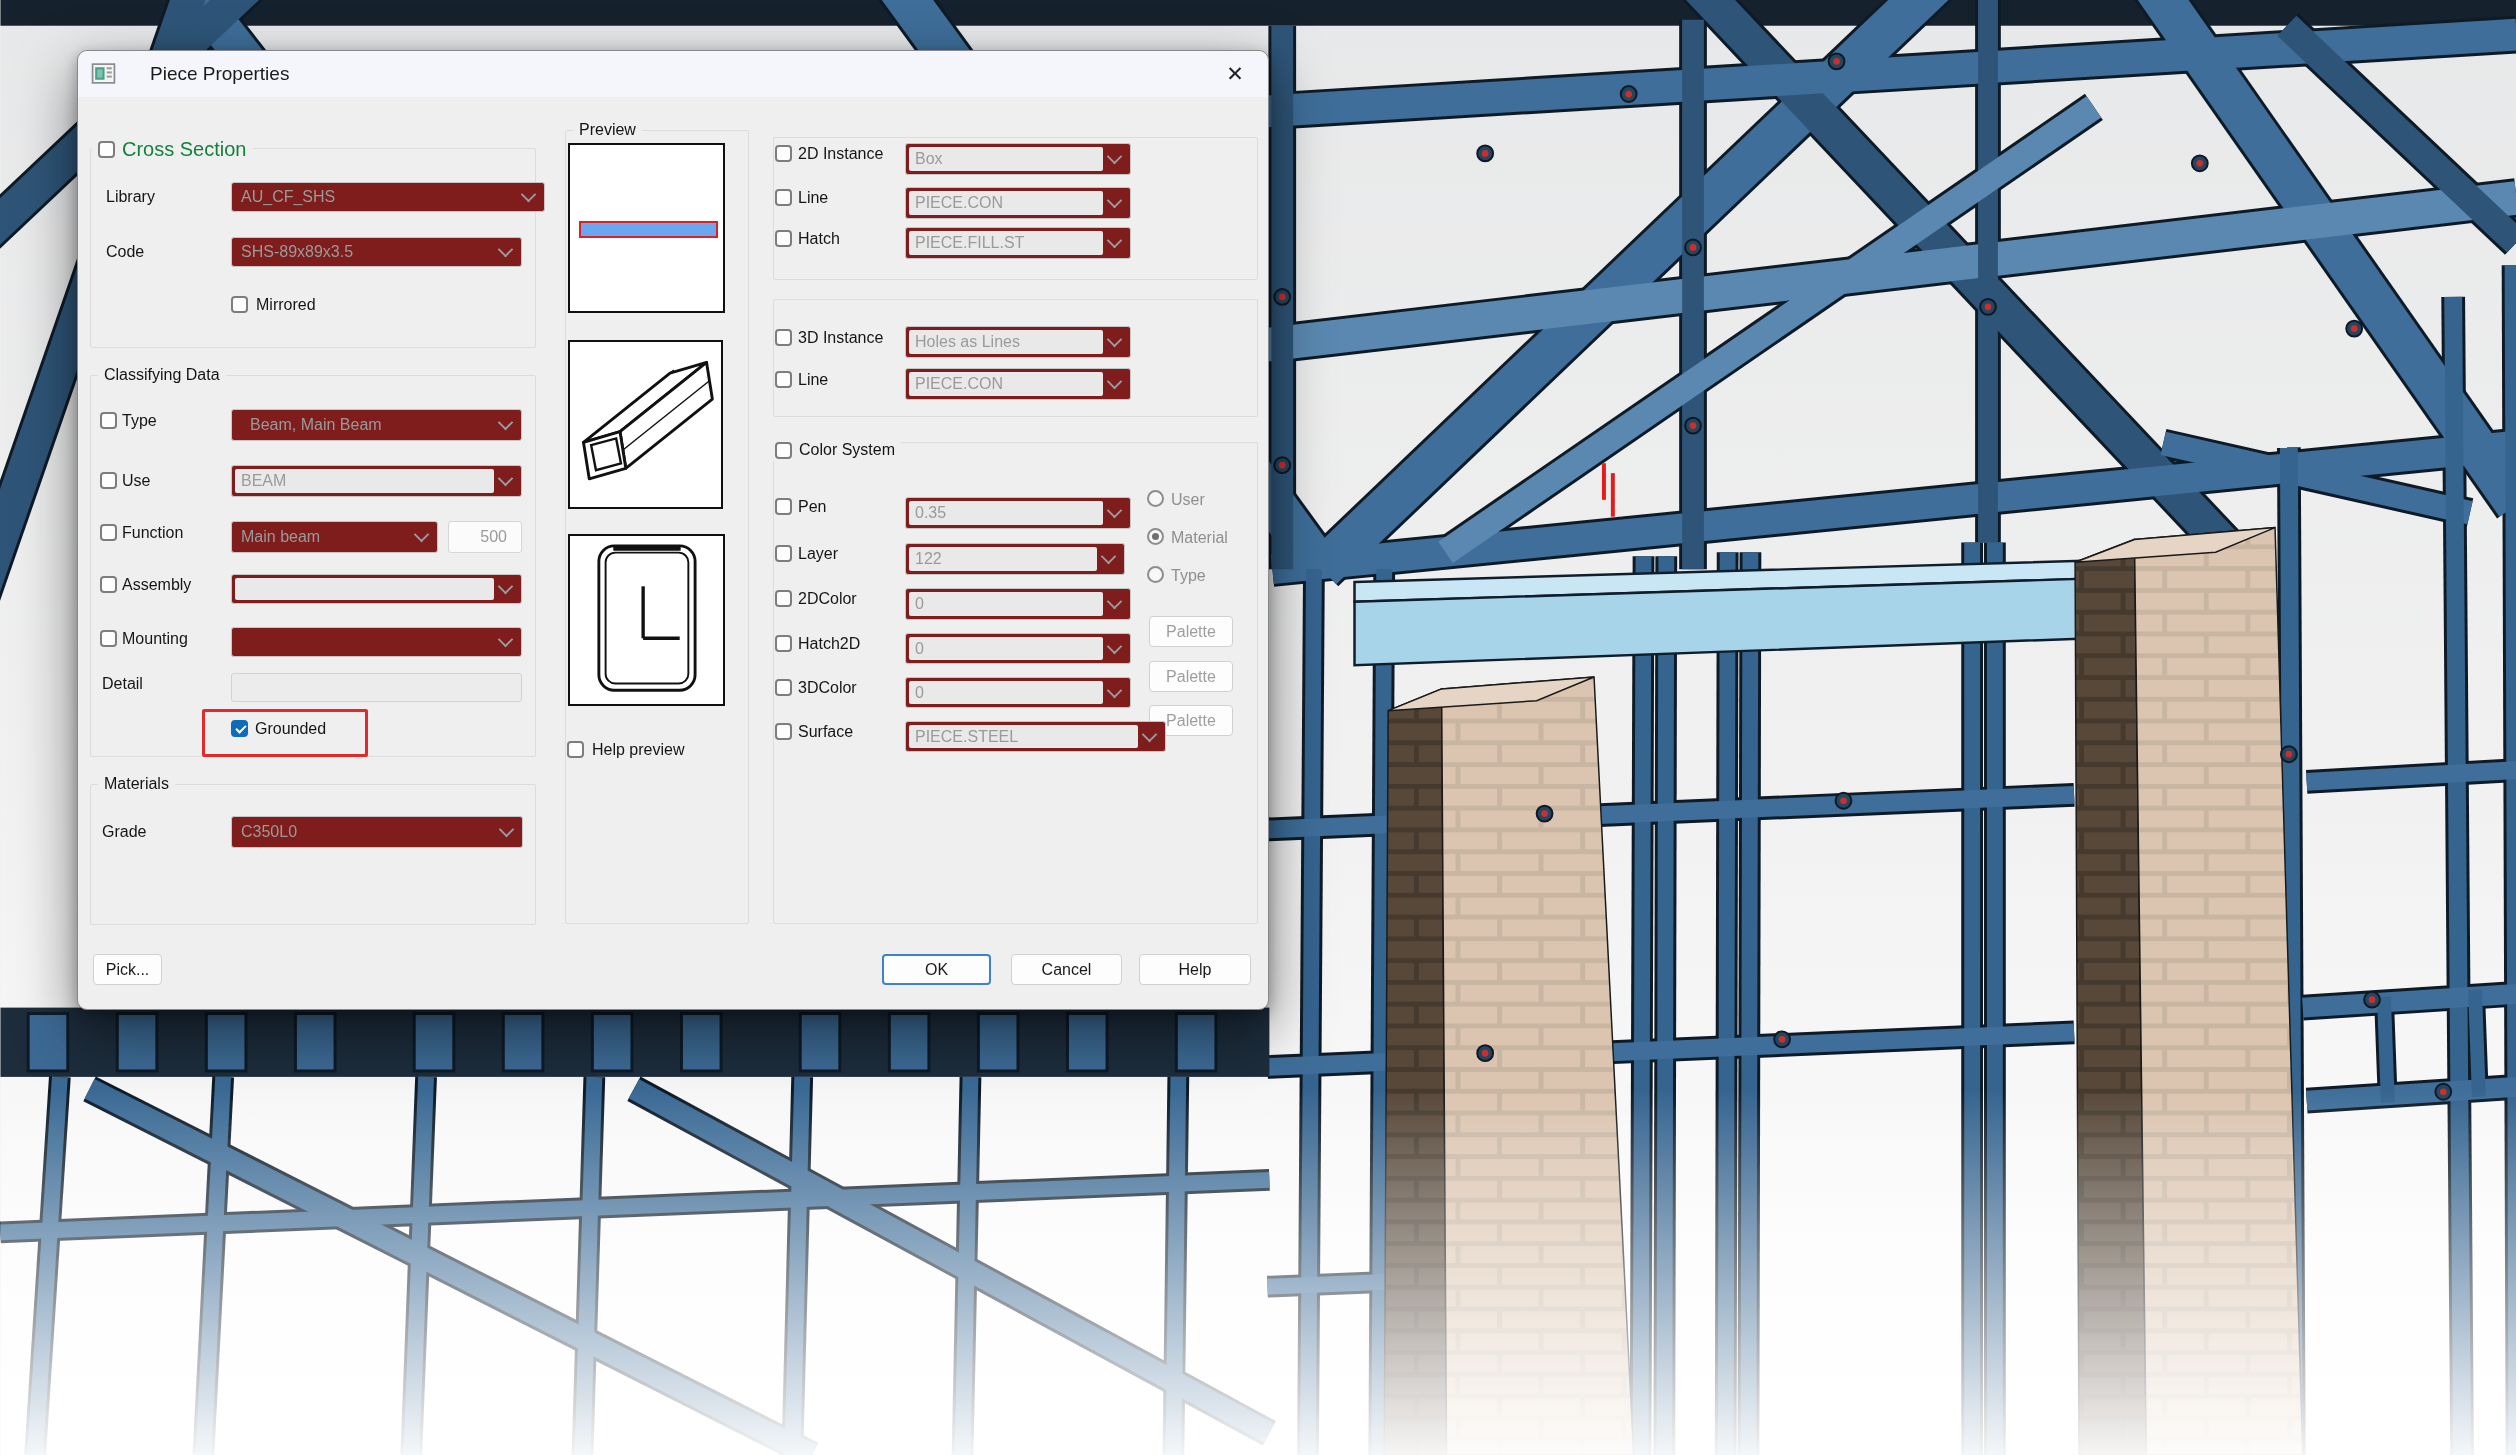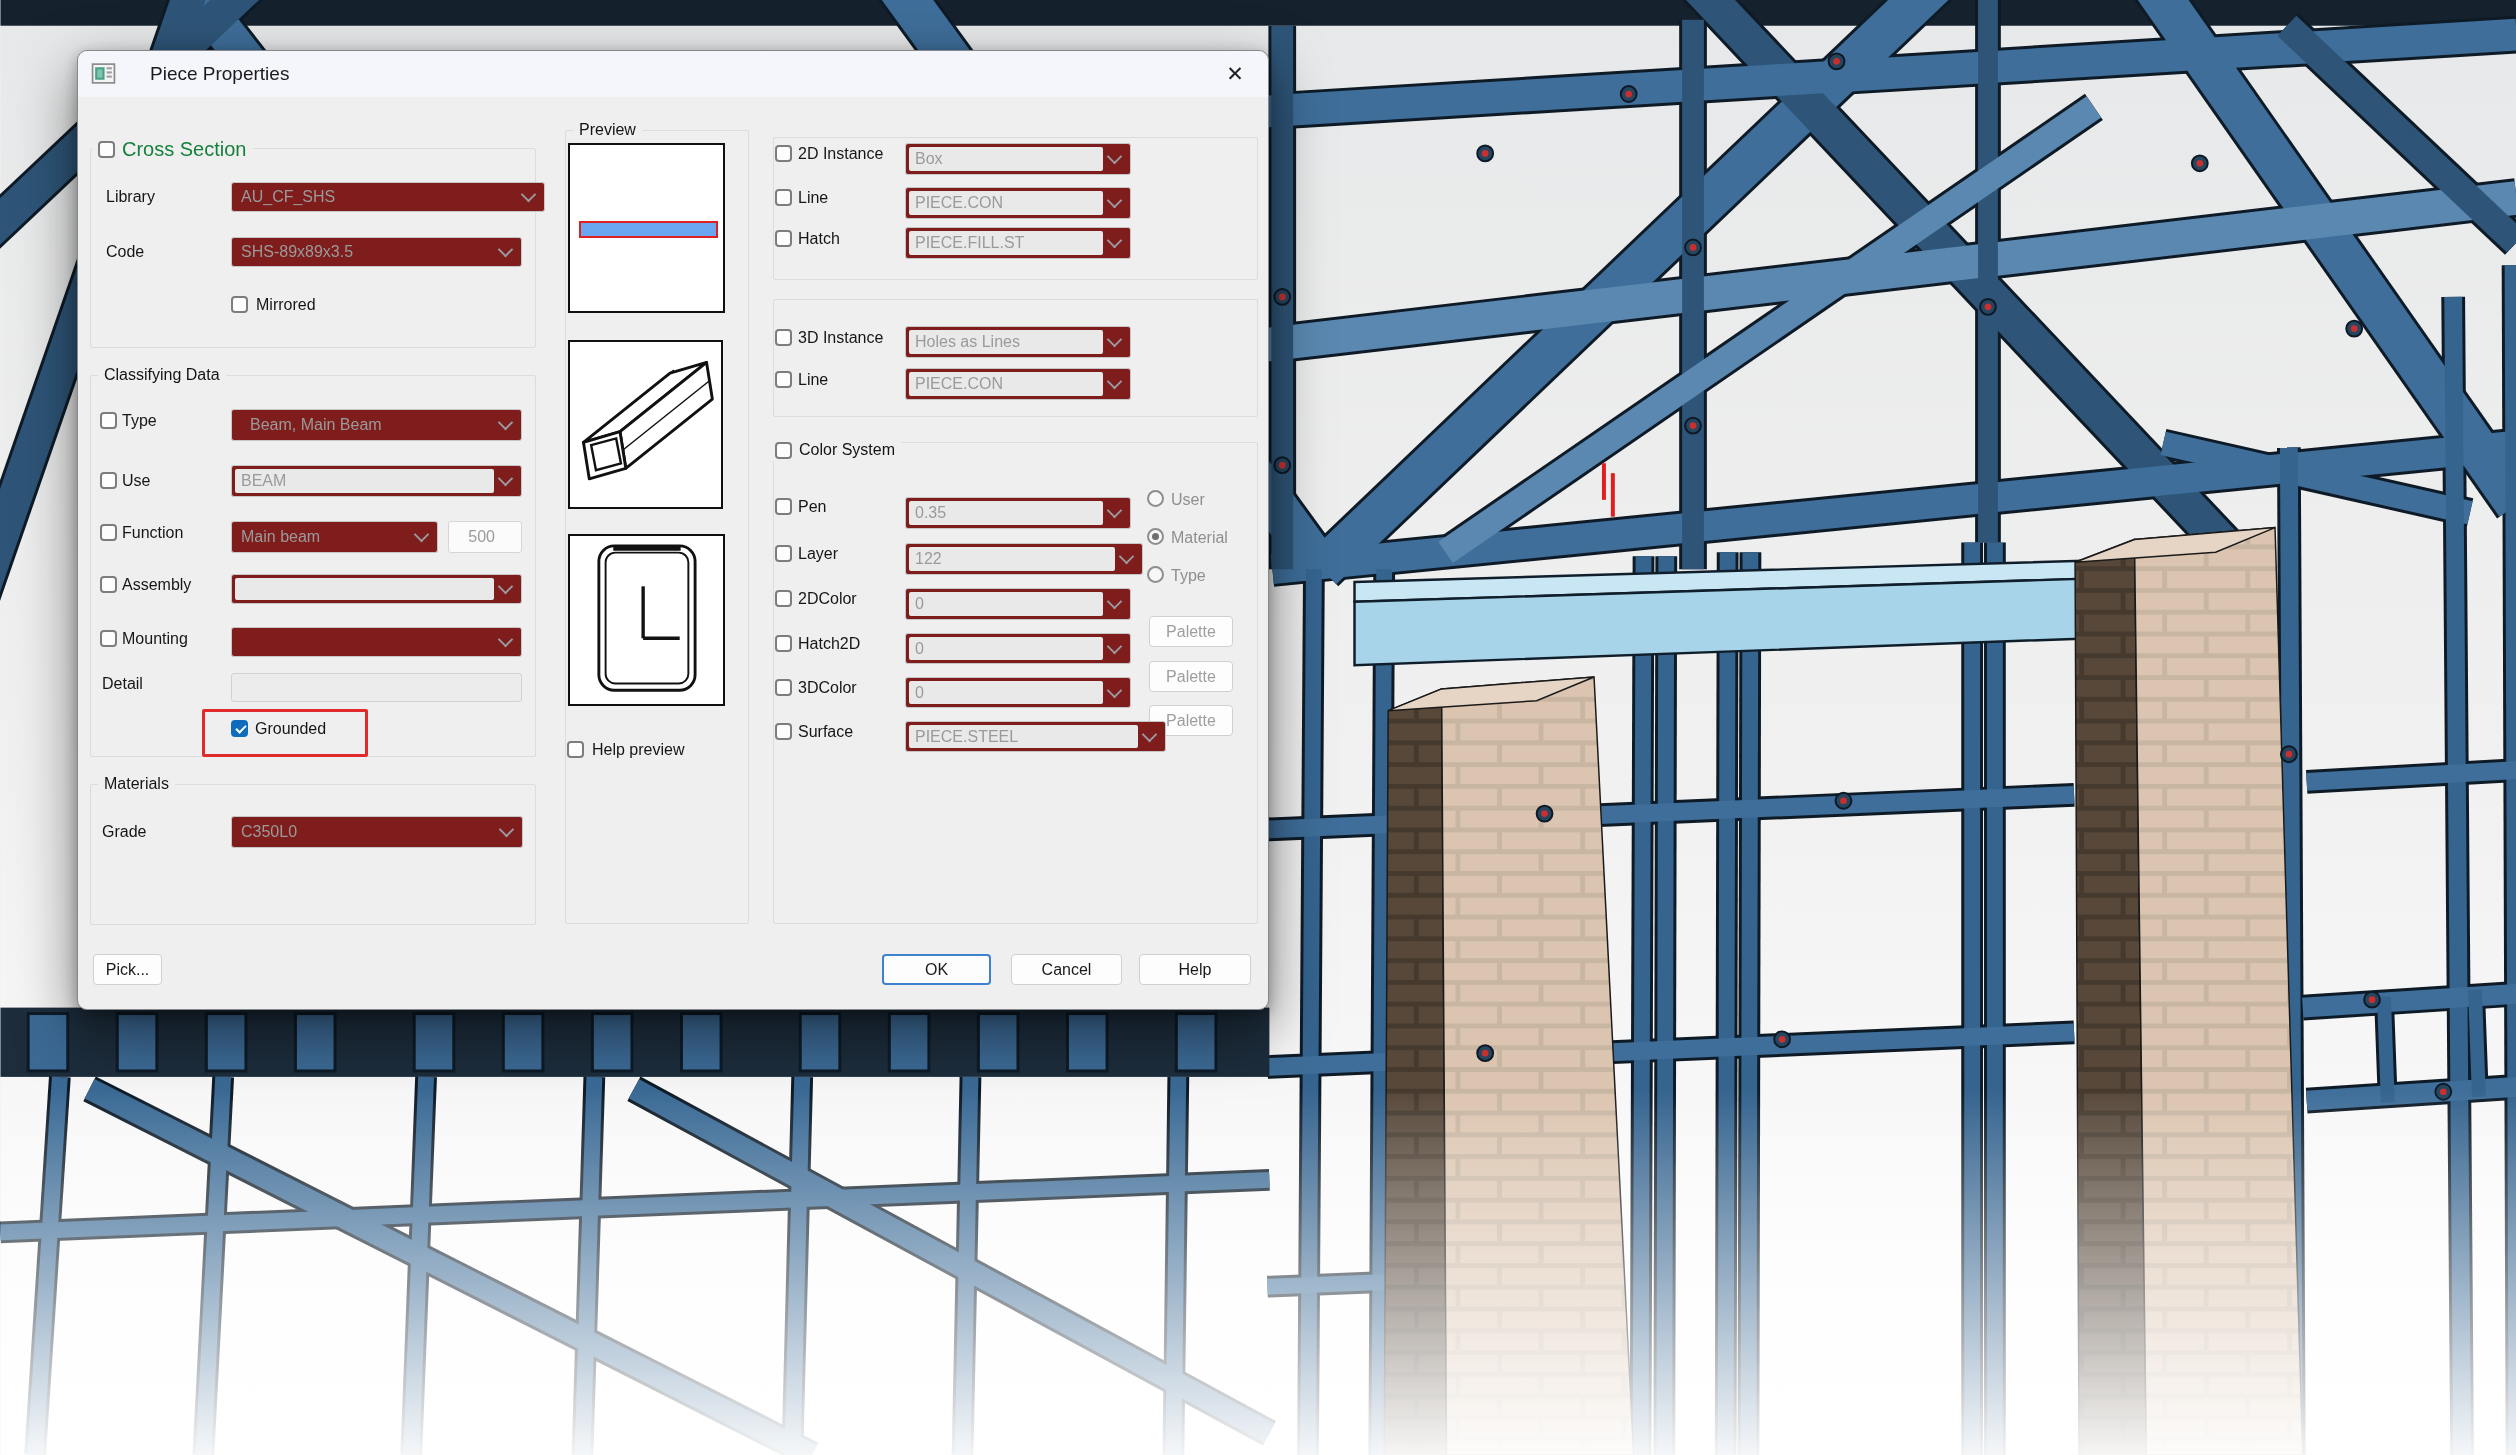--- a/index.html
+++ b/index.html
@@ -35,21 +35,21 @@
   .dd .ddtext{position:absolute;left:9px;top:50%;transform:translateY(-50%);font-size:16px;
       color:#9a9a9a;white-space:nowrap;z-index:2;}
   .dd .ddtext.ind{left:18px;}
   .dd.gray::before{content:"";position:absolute;left:3px;top:3px;bottom:3px;right:27px;
       background:#e9e9e9;border-radius:2px;}
   .chev{position:absolute;right:10px;top:50%;width:9px;height:9px;
       transform:translateY(-72%) rotate(45deg);
       border-right:2px solid #9a9ca0;border-bottom:2px solid #9a9ca0;}
   .tfield{position:absolute;background:#ececec;border:1px solid #d2d2d2;border-radius:3px;box-sizing:border-box;}
   .vbox{position:absolute;background:#fbfbfb;border:1px solid #d6d6d6;border-radius:3px;
-      box-sizing:border-box;font-size:16px;color:#9a9a9a;text-align:right;padding-right:26px;line-height:30px;}
+      box-sizing:border-box;font-size:16px;color:#9a9a9a;text-align:right;padding-right:14px;line-height:30px;}
   .btn{position:absolute;background:#fdfdfd;border:1px solid #d0d0d0;border-radius:4px;
       box-sizing:border-box;font-size:16px;color:#1a1a1a;display:flex;align-items:center;
       justify-content:center;cursor:pointer;}
   .btn.primary{border:2px solid #3b82d0;}
   .btn.disabledtxt{color:#9e9e9e;margin-top:28px;}
   .pvbox{position:absolute;background:#fff;border:2px solid #101010;box-sizing:border-box;}
   .pvbar{position:absolute;background:#6ba7f0;border:2px solid #e02020;box-sizing:border-box;}
   .redbox{position:absolute;border:3px solid #e12b2b;border-radius:2px;}
   .radlbl{position:absolute;font-size:16px;color:#8f8f8f;white-space:nowrap;}
 </style>
@@ -430,21 +430,21 @@
 
   <span class="cb" style="left:697px;top:447px"></span>
   <div class="lbl" style="left:720px;top:447px">Pen</div>
   <div class="dd gray" style="left:827px;top:446px;width:226px;height:32px">
     <span class="ddtext">0.35</span>
       <span class="chev"></span>
   </div>
 
   <span class="cb" style="left:697px;top:494px"></span>
   <div class="lbl" style="left:720px;top:494px">Layer</div>
-  <div class="dd gray" style="left:827px;top:492px;width:238px;height:32px">
+  <div class="dd gray" style="left:827px;top:492px;width:220px;height:32px">
     <span class="ddtext">122</span>
       <span class="chev"></span>
   </div>
 
   <span class="cb" style="left:697px;top:539px"></span>
   <div class="lbl" style="left:720px;top:539px">2DColor</div>
   <div class="dd gray" style="left:827px;top:537px;width:226px;height:32px">
     <span class="ddtext">0</span>
       <span class="chev"></span>
   </div>

